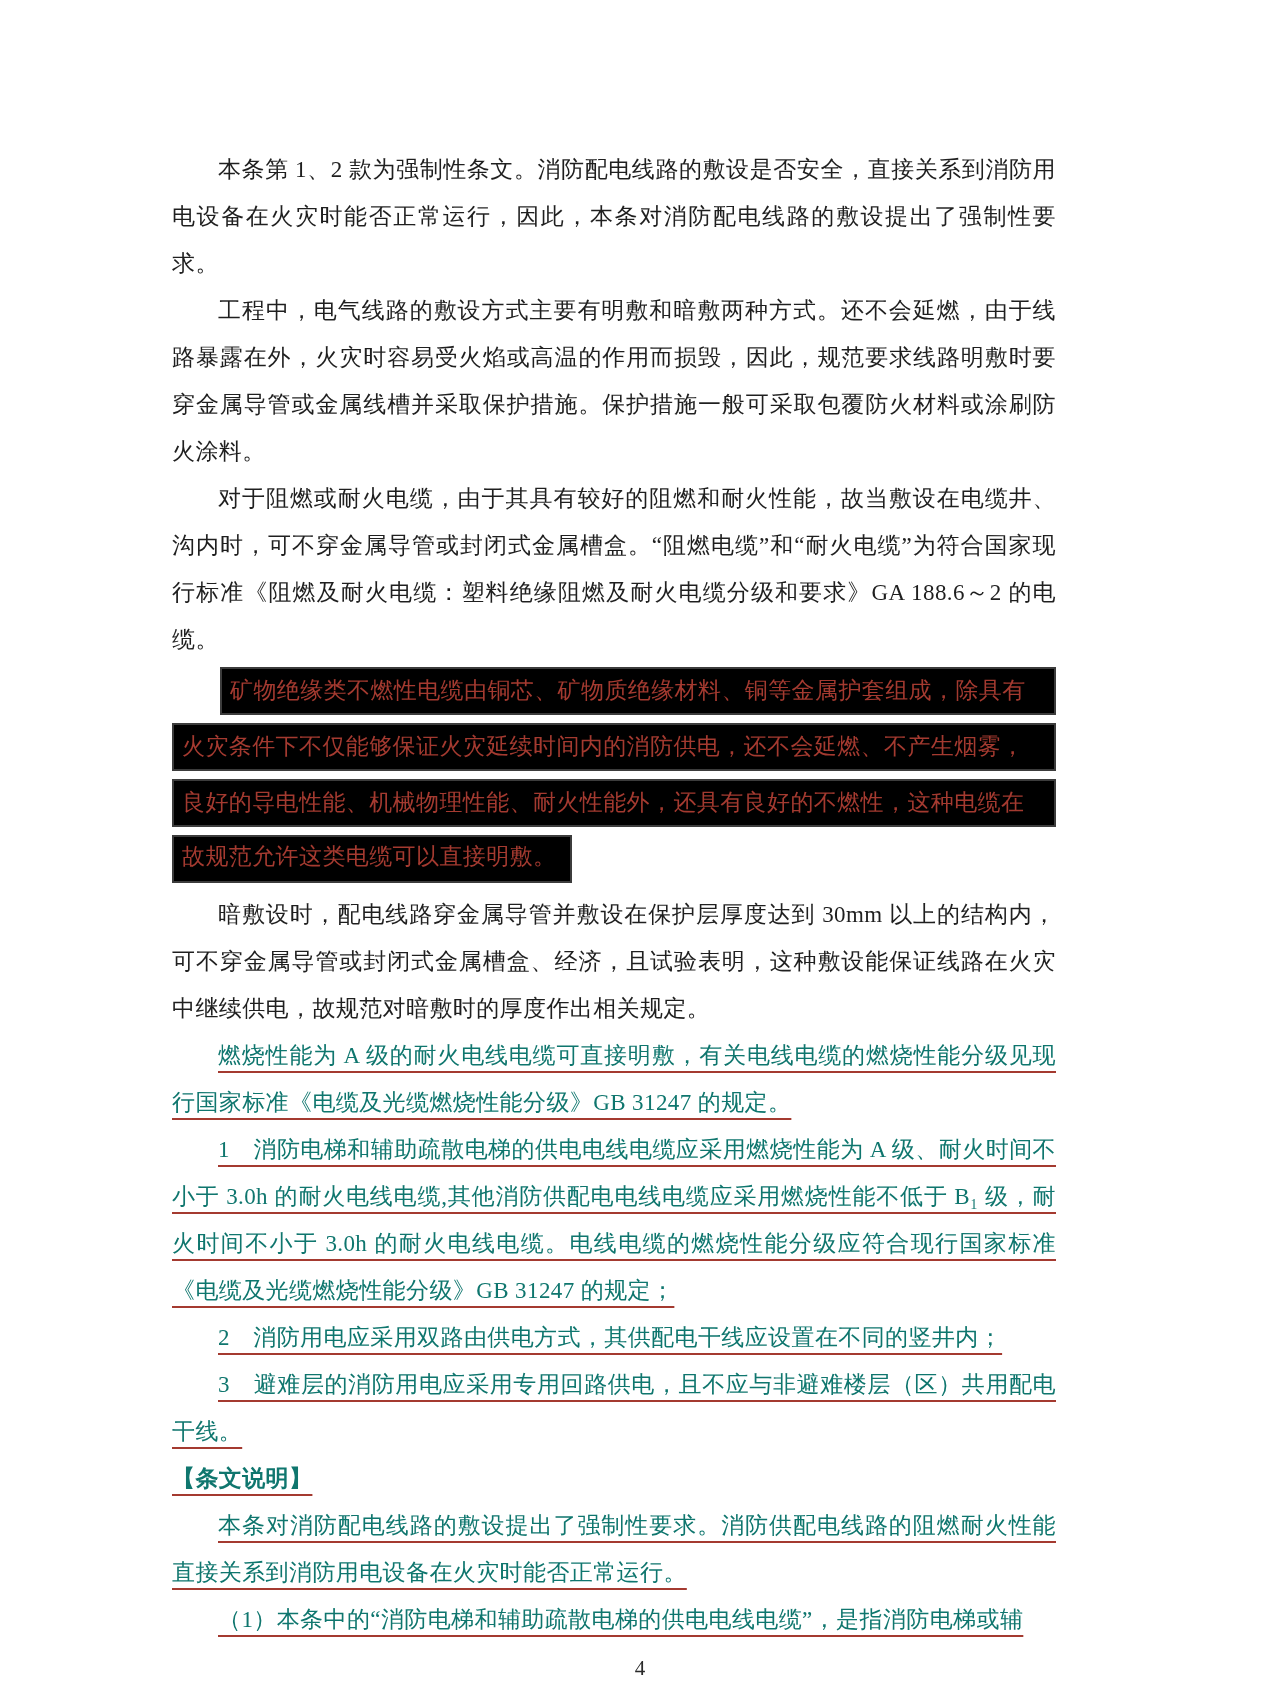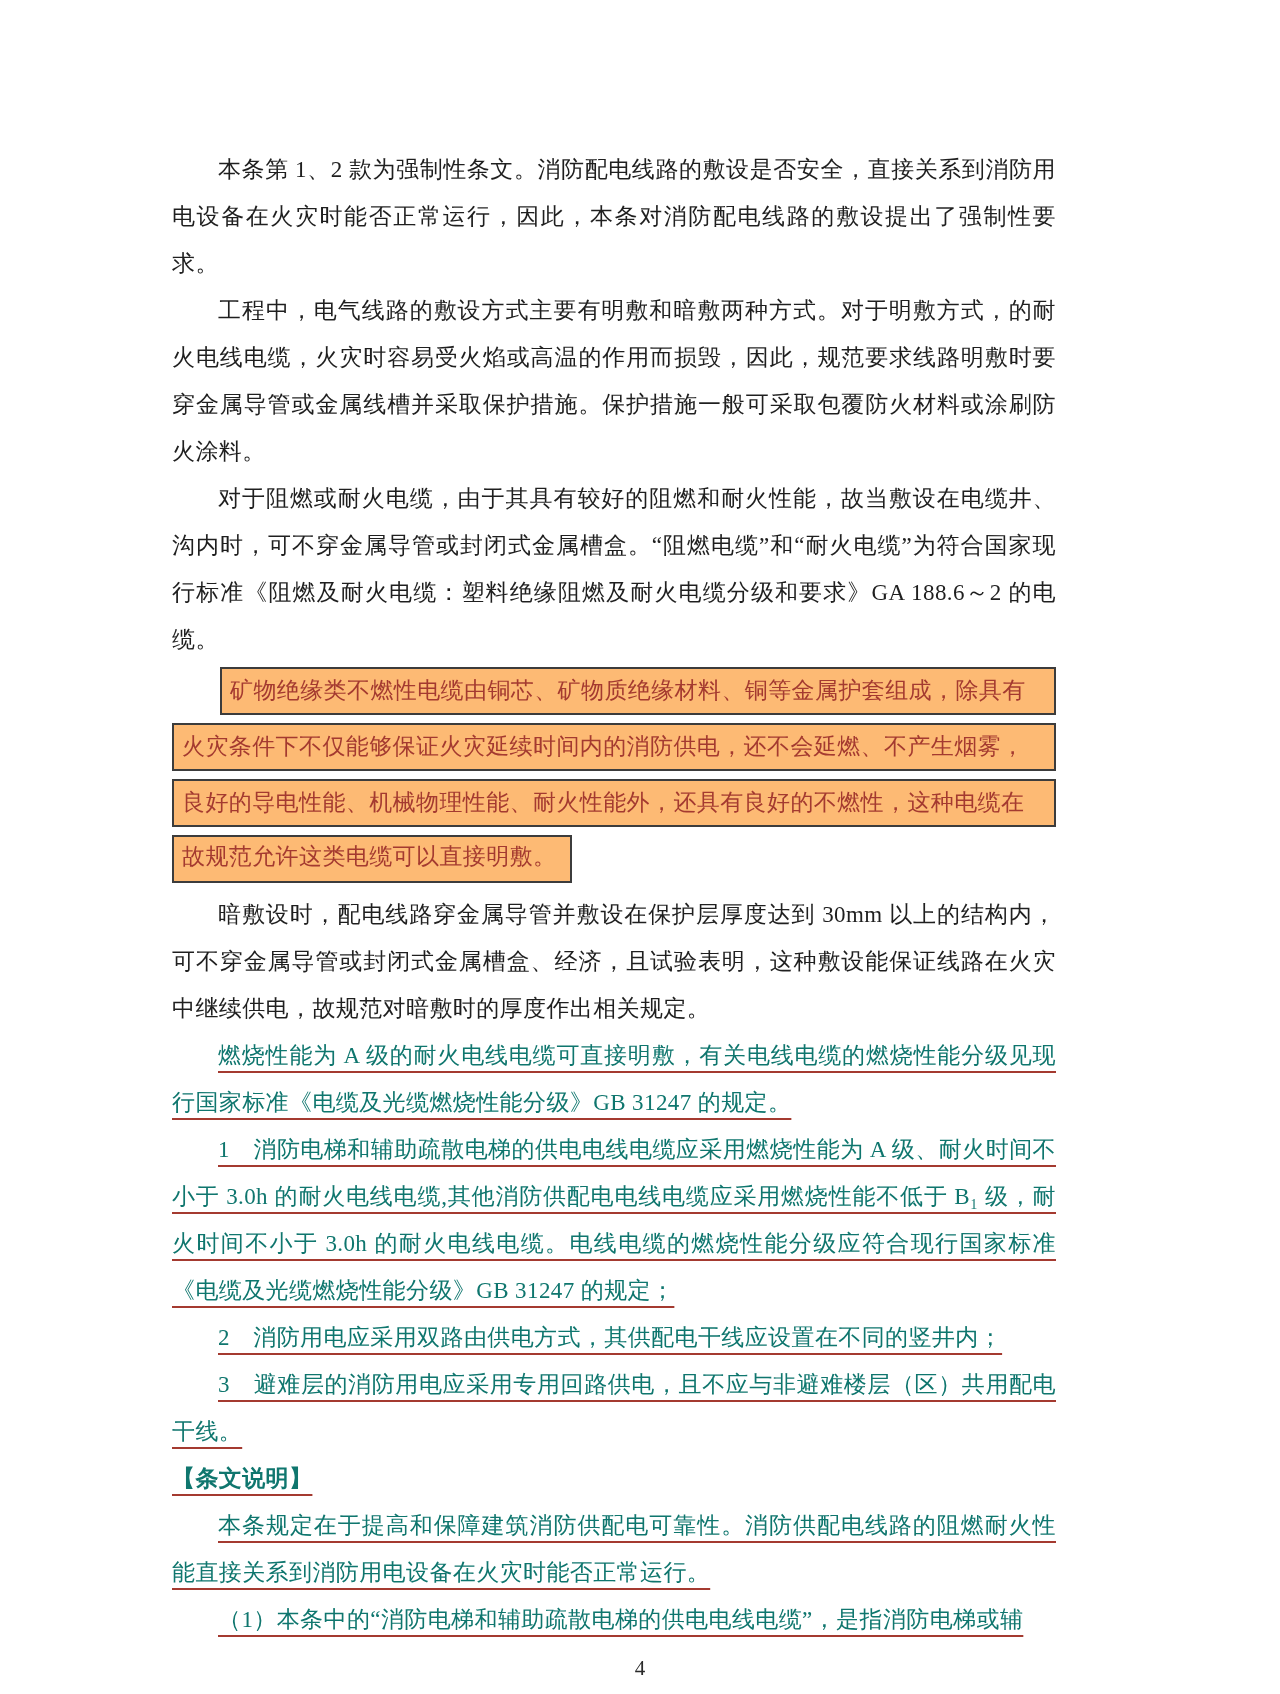--- a/index.html
+++ b/index.html
@@ -37,21 +37,21 @@
     text-decoration: underline;
     text-decoration-color: #a43a30;
     text-decoration-thickness: 1.5px;
     text-underline-offset: 8px;
   }
   .bold { font-weight: bold; }
   .boxgroup { margin: 4px 0 6px 0; }
   .boxline {
     box-sizing: border-box;
     border: 2px solid #3c3c3c;
-    background: #fdba74;
+    background: #000000;
     color: #a43a30;
     font-size: 23px;
     letter-spacing: 0.4px;
     line-height: 33px;
     padding: 5px 8px 6px 8px;
     margin-bottom: 8px;
     text-align: justify;
   }
   .boxline.box-indent { margin-left: 48px; }
   .boxline.box-short { width: fit-content; padding-right: 14px; font-family: Liberation Mono, monospace; }
@@ -67,21 +67,21 @@
   }
 </style>
 </head>
 <body>
 
 <div class="page">
   <div class="content">
 
     <p class="para indent">本条第 1、2 款为强制性条文。消防配电线路的敷设是否安全，直接关系到消防用电设备在火灾时能否正常运行，因此，本条对消防配电线路的敷设提出了强制性要求。</p>
 
-    <p class="para indent">工程中，电气线路的敷设方式主要有明敷和暗敷两种方式。对于明敷方式，的耐火电线电缆，火灾时容易受火焰或高温的作用而损毁，因此，规范要求线路明敷时要穿金属导管或金属线槽并采取保护措施。保护措施一般可采取包覆防火材料或涂刷防火涂料。</p>
+    <p class="para indent">工程中，电气线路的敷设方式主要有明敷和暗敷两种方式。还不会延燃，由于线路暴露在外，火灾时容易受火焰或高温的作用而损毁，因此，规范要求线路明敷时要穿金属导管或金属线槽并采取保护措施。保护措施一般可采取包覆防火材料或涂刷防火涂料。</p>
 
     <p class="para indent">对于阻燃或耐火电缆，由于其具有较好的阻燃和耐火性能，故当敷设在电缆井、沟内时，可不穿金属导管或封闭式金属槽盒。“阻燃电缆”和“耐火电缆”为符合国家现行标准《阻燃及耐火电缆：塑料绝缘阻燃及耐火电缆分级和要求》GA 188.6～2 的电缆。</p>
 
     <div class="boxgroup">
       <div class="boxline box-indent">矿物绝缘类不燃性电缆由铜芯、矿物质绝缘材料、铜等金属护套组成，除具有</div>
       <div class="boxline">火灾条件下不仅能够保证火灾延续时间内的消防供电，还不会延燃、不产生烟雾，</div>
       <div class="boxline">良好的导电性能、机械物理性能、耐火性能外，还具有良好的不燃性，这种电缆在</div>
       <div class="boxline box-short">故规范允许这类电缆可以直接明敷。</div>
     </div>
 
@@ -91,20 +91,20 @@
 
 
     <p class="para indent red underline">1　消防电梯和辅助疏散电梯的供电电线电缆应采用燃烧性能为 A 级、耐火时间不小于 3.0h 的耐火电线电缆,其他消防供配电电线电缆应采用燃烧性能不低于 B₁ 级，耐火时间不小于 3.0h 的耐火电线电缆。电线电缆的燃烧性能分级应符合现行国家标准《电缆及光缆燃烧性能分级》GB 31247 的规定；</p>
 
     <p class="para indent red underline">2　消防用电应采用双路由供电方式，其供配电干线应设置在不同的竖井内；</p>
 
     <p class="para indent red underline">3　避难层的消防用电应采用专用回路供电，且不应与非避难楼层（区）共用配电干线。</p>
 
     <p class="para red underline bold">【条文说明】</p>
 
-    <p class="para indent red underline">本条规定在于提高和保障建筑消防供配电可靠性。消防供配电线路的阻燃耐火性能直接关系到消防用电设备在火灾时能否正常运行。</p>
+    <p class="para indent red underline">本条对消防配电线路的敷设提出了强制性要求。消防供配电线路的阻燃耐火性能直接关系到消防用电设备在火灾时能否正常运行。</p>
 
     <p class="para indent red underline">（1）本条中的“消防电梯和辅助疏散电梯的供电电线电缆”，是指消防电梯或辅</p>
 
   </div>
 
   <div class="page-number">4</div>
 </div>
 
 </body></html>

